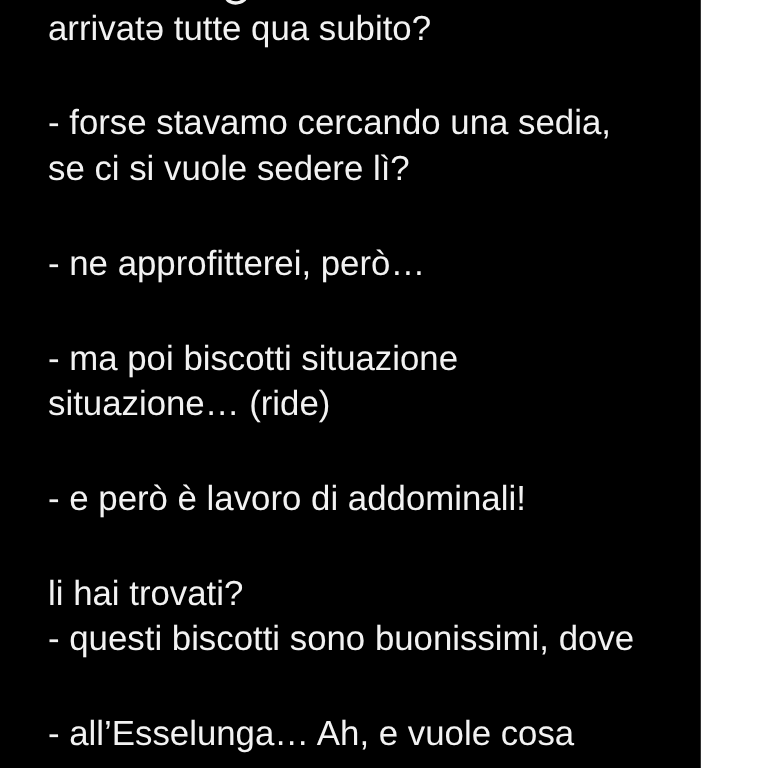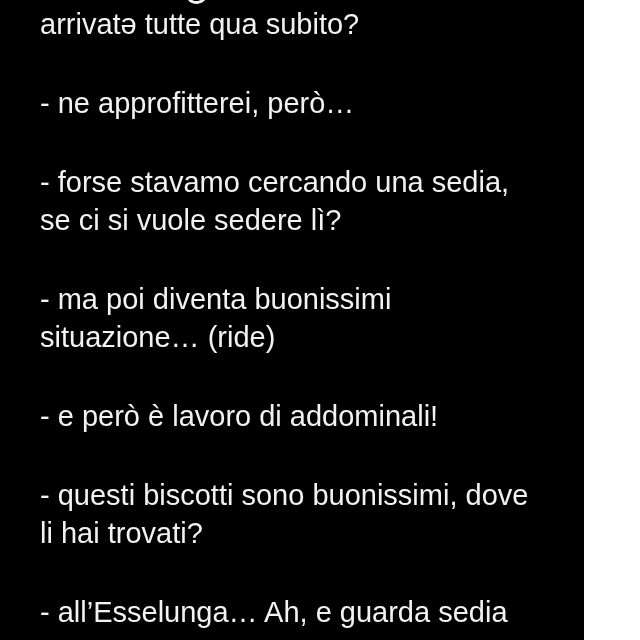--- a/index.html
+++ b/index.html
@@ -57,40 +57,40 @@
 
   <span class="cutoff-fragment"></span>
 
   <div class="text-post">
 
     <p>
       <span class="line">arrivatə tutte qua subito?</span>
     </p>
 
     <p>
-      <span class="line">- ne approfitterei, però…</span>
-    </p>
-
-    <p>
       <span class="line" style="display:block">- forse stavamo cercando una sedia,</span>
       <span class="line" style="display:block">se ci si vuole sedere lì?</span>
     </p>
 
     <p>
-      <span class="line" style="display:block">- ma poi diventa buonissimi</span>
+      <span class="line">- ne approfitterei, però…</span>
+    </p>
+
+    <p>
+      <span class="line" style="display:block">- ma poi biscotti situazione</span>
       <span class="line" style="display:block">situazione… (ride)</span>
     </p>
 
     <p>
       <span class="line">- e però è lavoro di addominali!</span>
     </p>
 
     <p>
+      <span class="line" style="display:block">li hai trovati?</span>
       <span class="line" style="display:block">- questi biscotti sono buonissimi, dove</span>
-      <span class="line" style="display:block">li hai trovati?</span>
     </p>
 
     <p>
-      <span class="line">- all’Esselunga… Ah, e guarda sedia</span>
+      <span class="line">- all’Esselunga… Ah, e vuole cosa</span>
     </p>
 
   </div>
 </div>
 
 </body></html>

